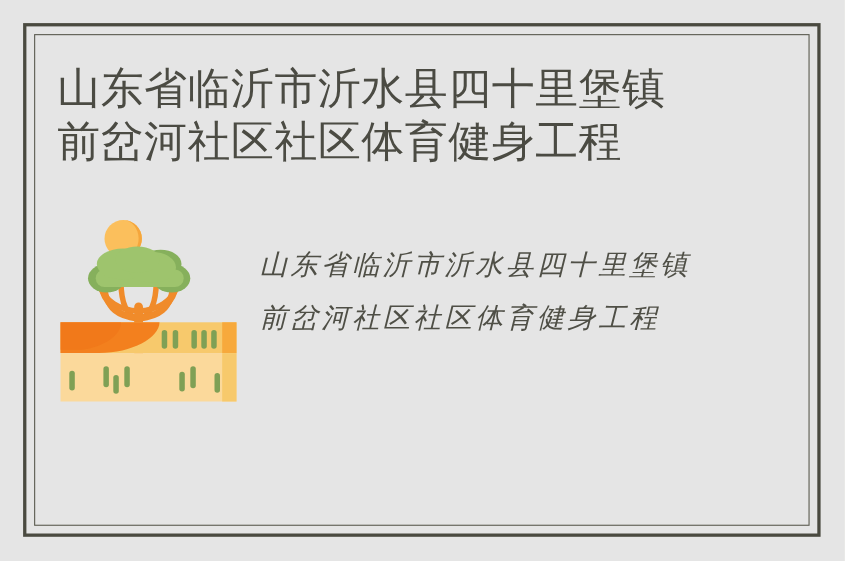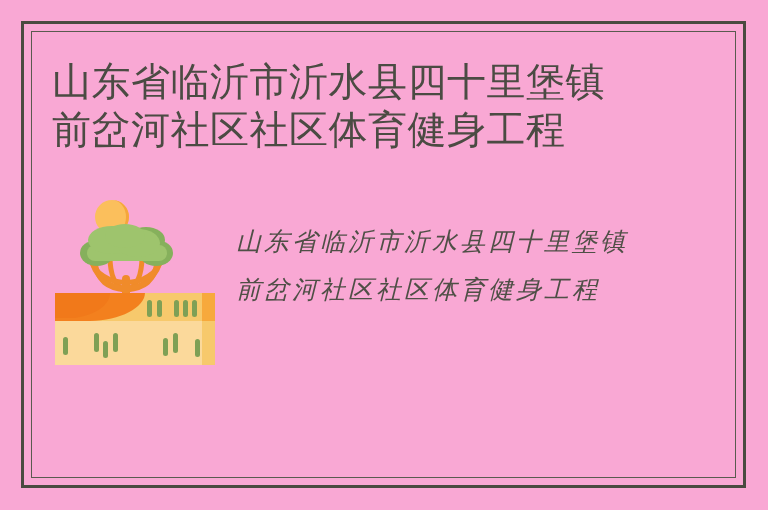--- a/index.html
+++ b/index.html
@@ -13,21 +13,21 @@
     font-family: "Liberation Sans", "DejaVu Sans", sans-serif;
     overflow: hidden;
   }
 
   #card {
     position: absolute;
     left: 0;
     top: 0;
     width: 768px;
     height: 510px;
-    background: #f9a8d4;
+    background: #e5e5e5;
   }
 
   
   .frame-outer {
     position: absolute;
     left: 21px;
     top: 21px;
     width: 725px;
     height: 467px;
     border: 3px solid #4a4a40;

